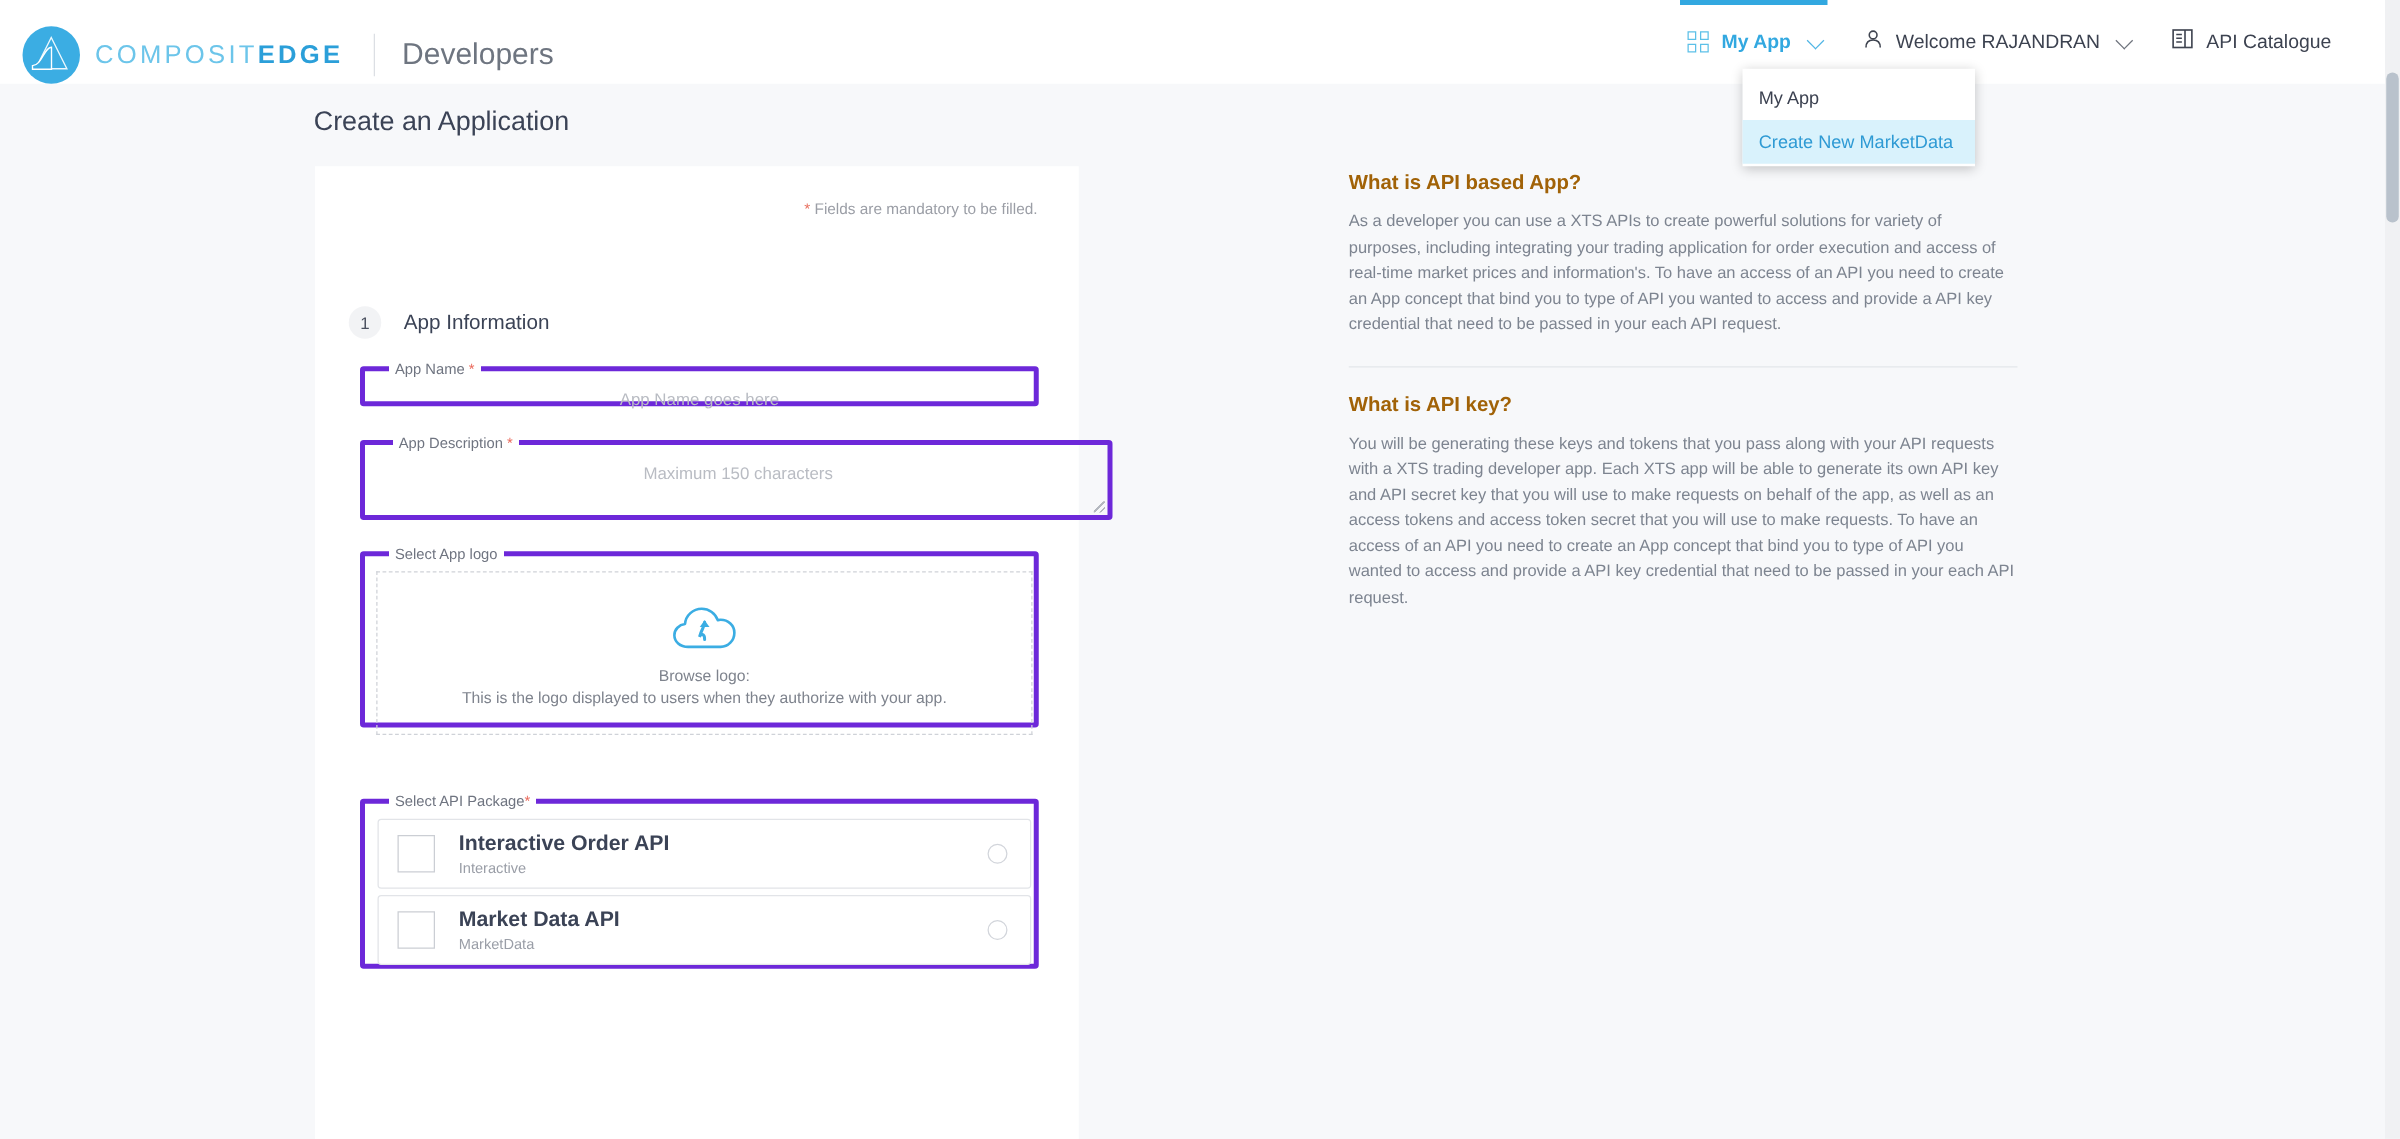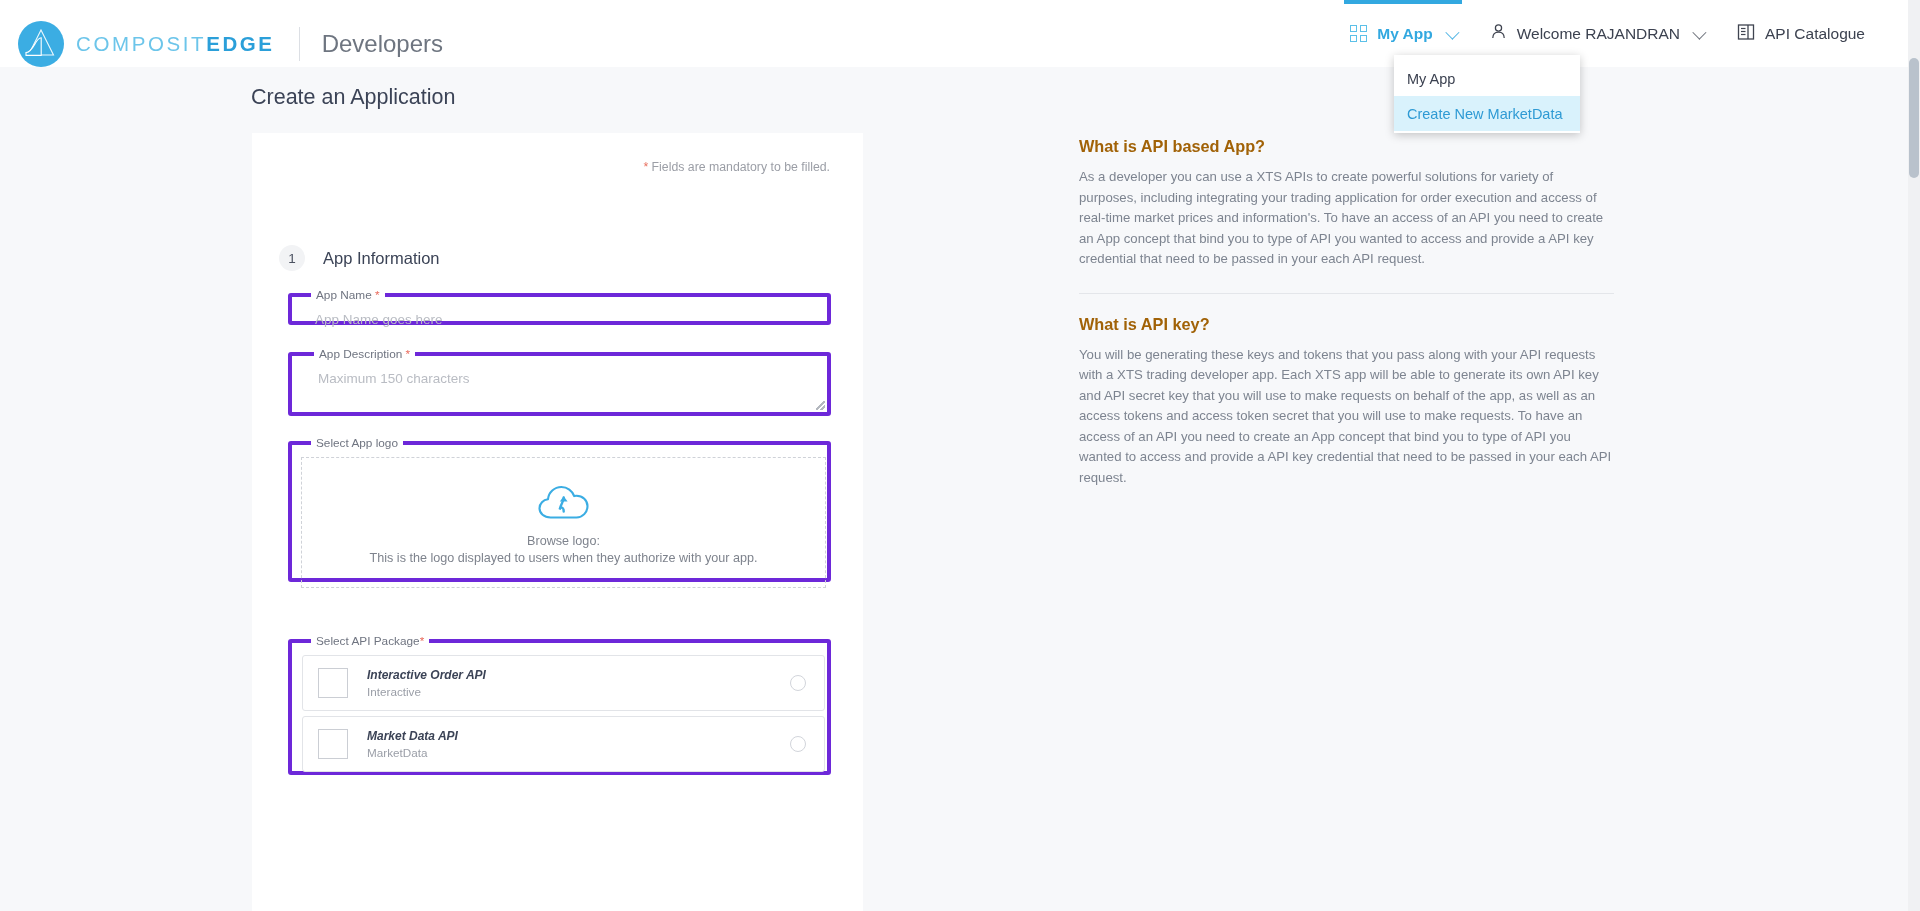--- a/index.html
+++ b/index.html
@@ -127,27 +127,28 @@
   .fs > legend {
     font-size: 11.8px; color: #6f7480;
     padding: 0 5px; margin-left: 7px;
   }
   .fs > legend .star { color: #ea6a5c; }
   .fs-input {
     border: none; outline: none; width: 100%;
     font-family: "Liberation Sans", sans-serif;
     font-size: 13.5px; color: #3b4356;
     background: transparent;
+    text-align: center;
   }
   .fs-input::placeholder { color: #b9bcc3; }
 
   #fs-appname { left: 34px; top: 155px; width: 543px; height: 37px; }
   #fs-appname .fs-input { padding: 4px 11px 9px 11px; }
 
-  #fs-appdesc { left: 34px; top: 214px; width: 543px; height: 69px; padding-left: 15px; }
+  #fs-appdesc { left: 34px; top: 214px; width: 602px; height: 69px; padding-left: 15px; }
   #fs-appdesc textarea {
     padding: 4px 11px; resize: none; height: 52px;
     line-height: 16px; display: block;
   }
   .resize-grip {
     position: absolute; right: 2px; bottom: 2px;
     width: 9px; height: 9px;
     background:
       linear-gradient(135deg, transparent 0 44%, #b4b8bf 44% 56%, transparent 56% 100%),
       linear-gradient(135deg, transparent 0 72%, #b4b8bf 72% 84%, transparent 84% 100%);
@@ -176,21 +177,21 @@
     background: #fff;
   }
   .pkg-item.i1 { top: 7px; }
   .pkg-item.i2 { top: 68px; }
   .pkg-check {
     width: 30px; height: 30px; margin-left: 15px;
     border: 1px solid #cbced4; background: #fff;
     flex: 0 0 auto; cursor: pointer;
   }
   .pkg-texts { margin-left: 19px; flex: 1 1 auto; }
-  .pkg-title { font-size: 12px; color: #3b4356; font-weight: bold; font-style: italic; }
+  .pkg-title { font-size: 17px; color: #3b4356; font-weight: bold; }
   .pkg-sub { font-size: 11.7px; color: #9a9ea7; margin-top: 3px; }
   .pkg-radio {
     width: 16px; height: 16px; border-radius: 50%;
     border: 1px solid #d2d5db; margin-right: 18px;
     flex: 0 0 auto; cursor: pointer;
   }
 
   
   .info { position: absolute; left: 1079px; top: 70px; width: 535px; }
   .info h3 {

